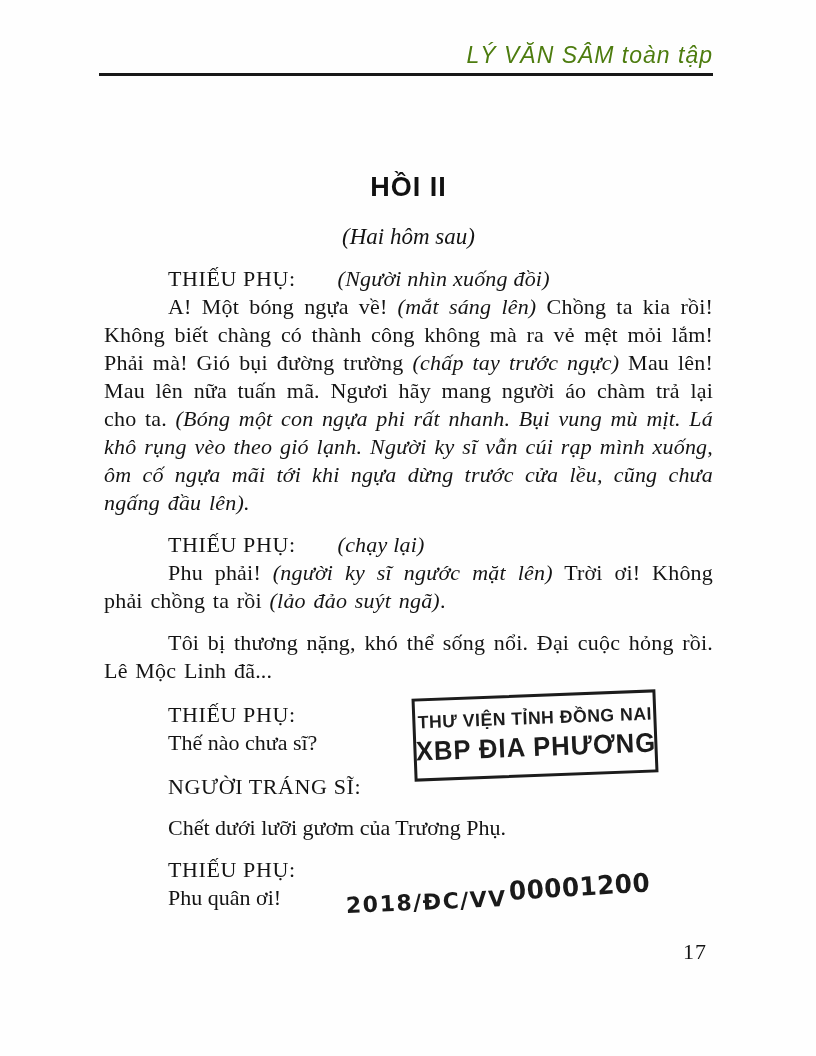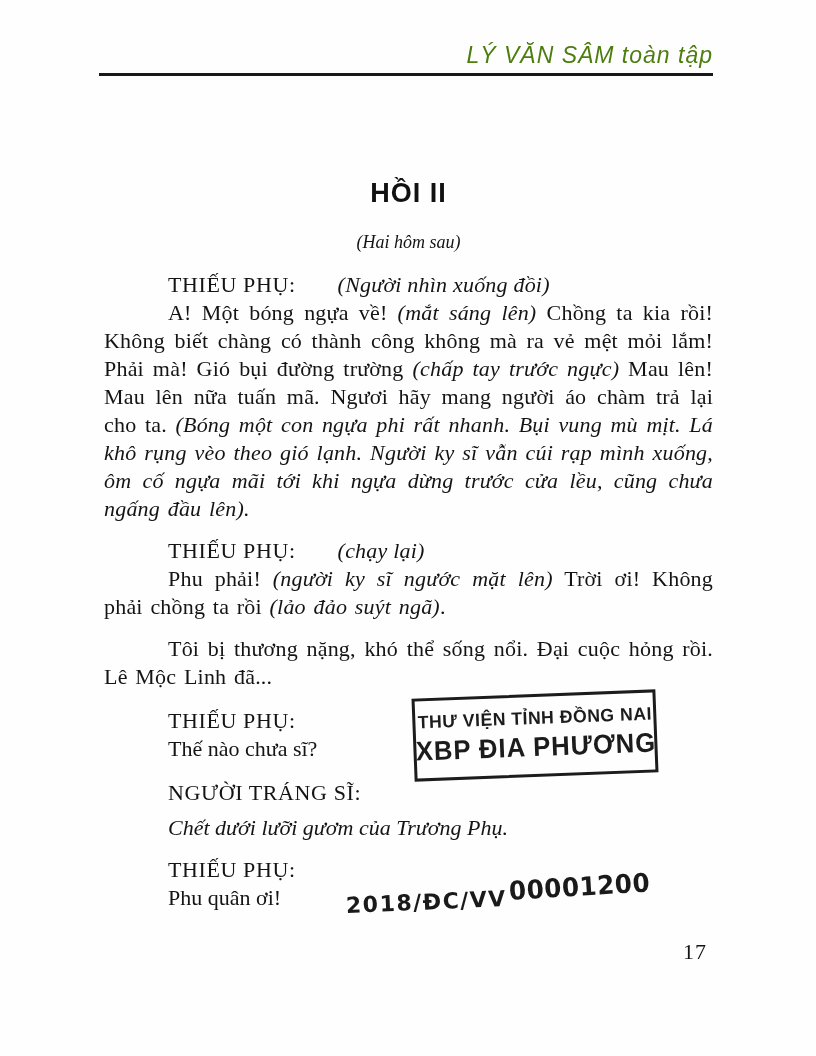--- a/index.html
+++ b/index.html
@@ -32,60 +32,60 @@
     left: 99px;
     width: 614px;
     height: 3px;
     background: #181818;
   }
 
   
   .content {
     position: absolute;
     left: 104px;
-    top: 6px;
+    top: 0;
     width: 609px;
     padding-top: 172px;
     font-size: 22px;
     line-height: 28px;
   }
   .act-title {
     text-align: center;
     font-family: "Liberation Sans", "DejaVu Sans", sans-serif;
     font-weight: bold;
     font-size: 27px;
     line-height: 30px;
     letter-spacing: 1px;
     color: #111;
   }
   .act-subtitle {
     margin-top: 20px;
     text-align: center;
     font-style: italic;
-    font-size: 18px;
+    font-size: 23px;
     line-height: 29px;
   }
 
   .block { margin-top: 14px; }
   .block.sp { margin-top: 16px; }
 
   .speaker-line { padding-left: 64px; white-space: nowrap; }
   .speaker { letter-spacing: 0.6px; }
   .direction { font-style: italic; margin-left: 42px; letter-spacing: 0.2px; }
 
   .para {
     text-align: justify;
     text-indent: 64px;
     word-spacing: 2px;
     letter-spacing: 0.2px;
   }
   .it { font-style: italic; }
 
   .speech { padding-left: 64px; }
-  .speech.gap { margin-top: 7px; font-style: italic; }
+  .speech.gap { margin-top: 13px; }
 
   
   .stamp-library {
     position: absolute;
     left: 413px;
     top: 694px;
     width: 244px;
     height: 83px;
     border: 3px solid #1c1c1c;
     transform: rotate(-2.2deg);

